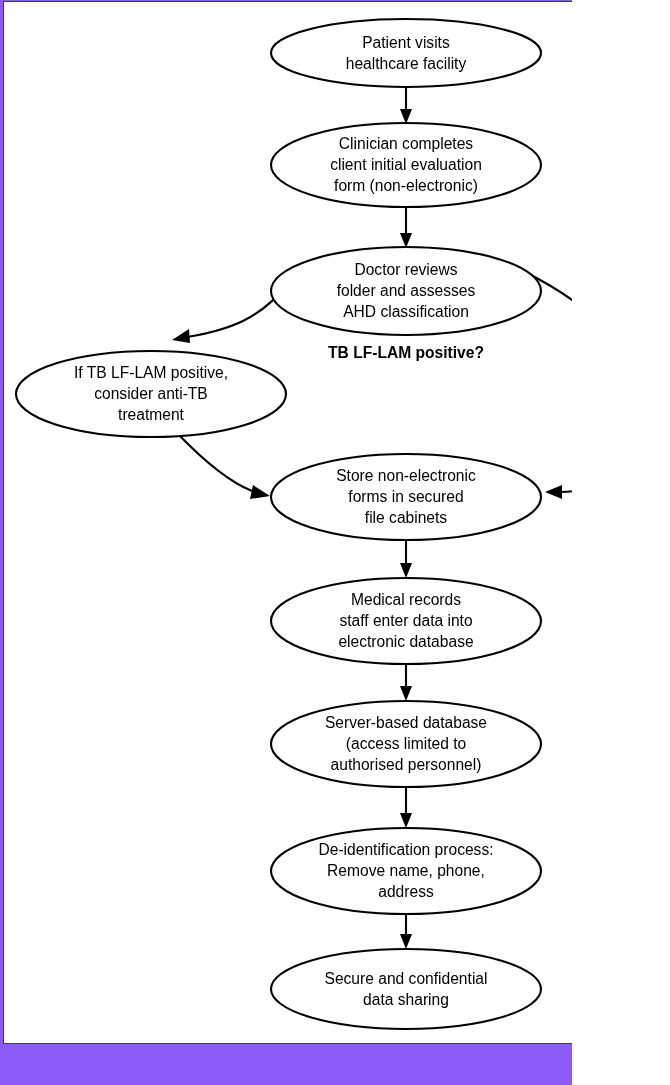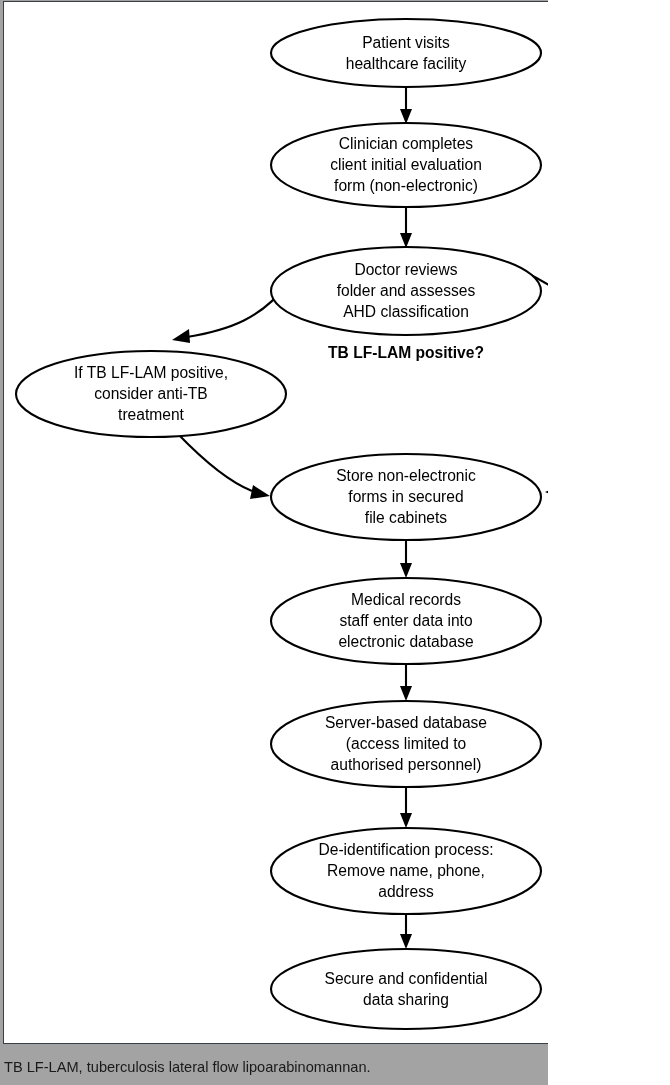--- a/index.html
+++ b/index.html
@@ -10,22 +10,23 @@
   body {
     width: 670px;
     height: 1085px;
     font-family: "Liberation Sans", sans-serif;
     -webkit-font-smoothing: antialiased;
   }
   #page {
     position: relative;
     width: 548px;
     height: 1085px;
-    background: #a3a3a3;
+    background: #8b5cf6;
     overflow: hidden;
+    padding-left: 24px;
   }
   #figure-frame {
     position: absolute;
     left: 3px;
     top: 1px;
     width: 660px;
     height: 1043px;
     border: 1.6px solid #3a3f44;
     box-sizing: border-box;
     background: #ffffff;
@@ -189,15 +190,14 @@
     </g>
 
     <g>
       <ellipse class="node-ellipse" cx="406" cy="989" rx="135" ry="40"></ellipse>
       <text class="node-text" x="406" y="980">Secure and confidential</text>
       <text class="node-text" x="406" y="1001">data sharing</text>
     </g>
 
   </svg>
 
-  <div id="caption">TB LF-LAM, tuberculosis lateral flow lipoarabinomannan.</div>
 
 </div>
 
 </body></html>

